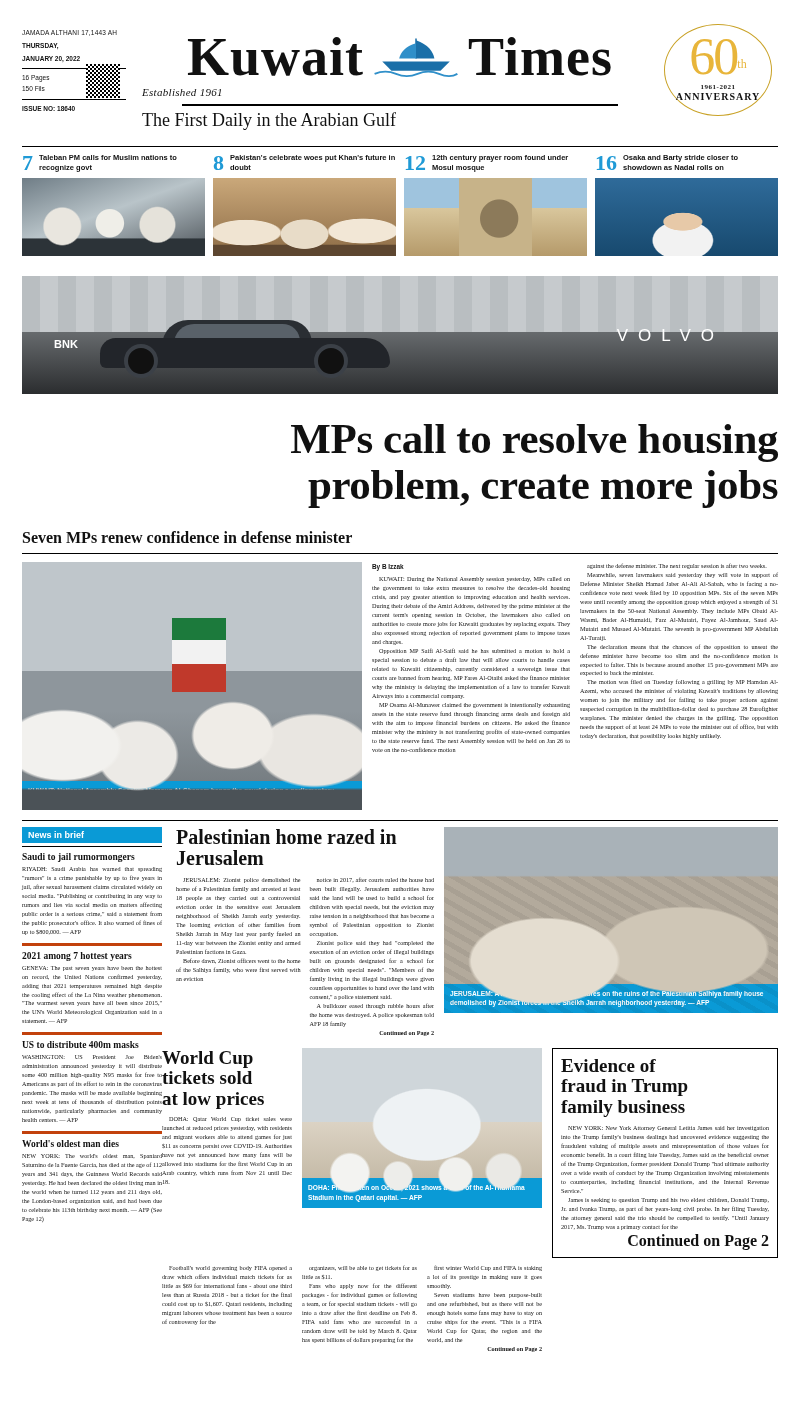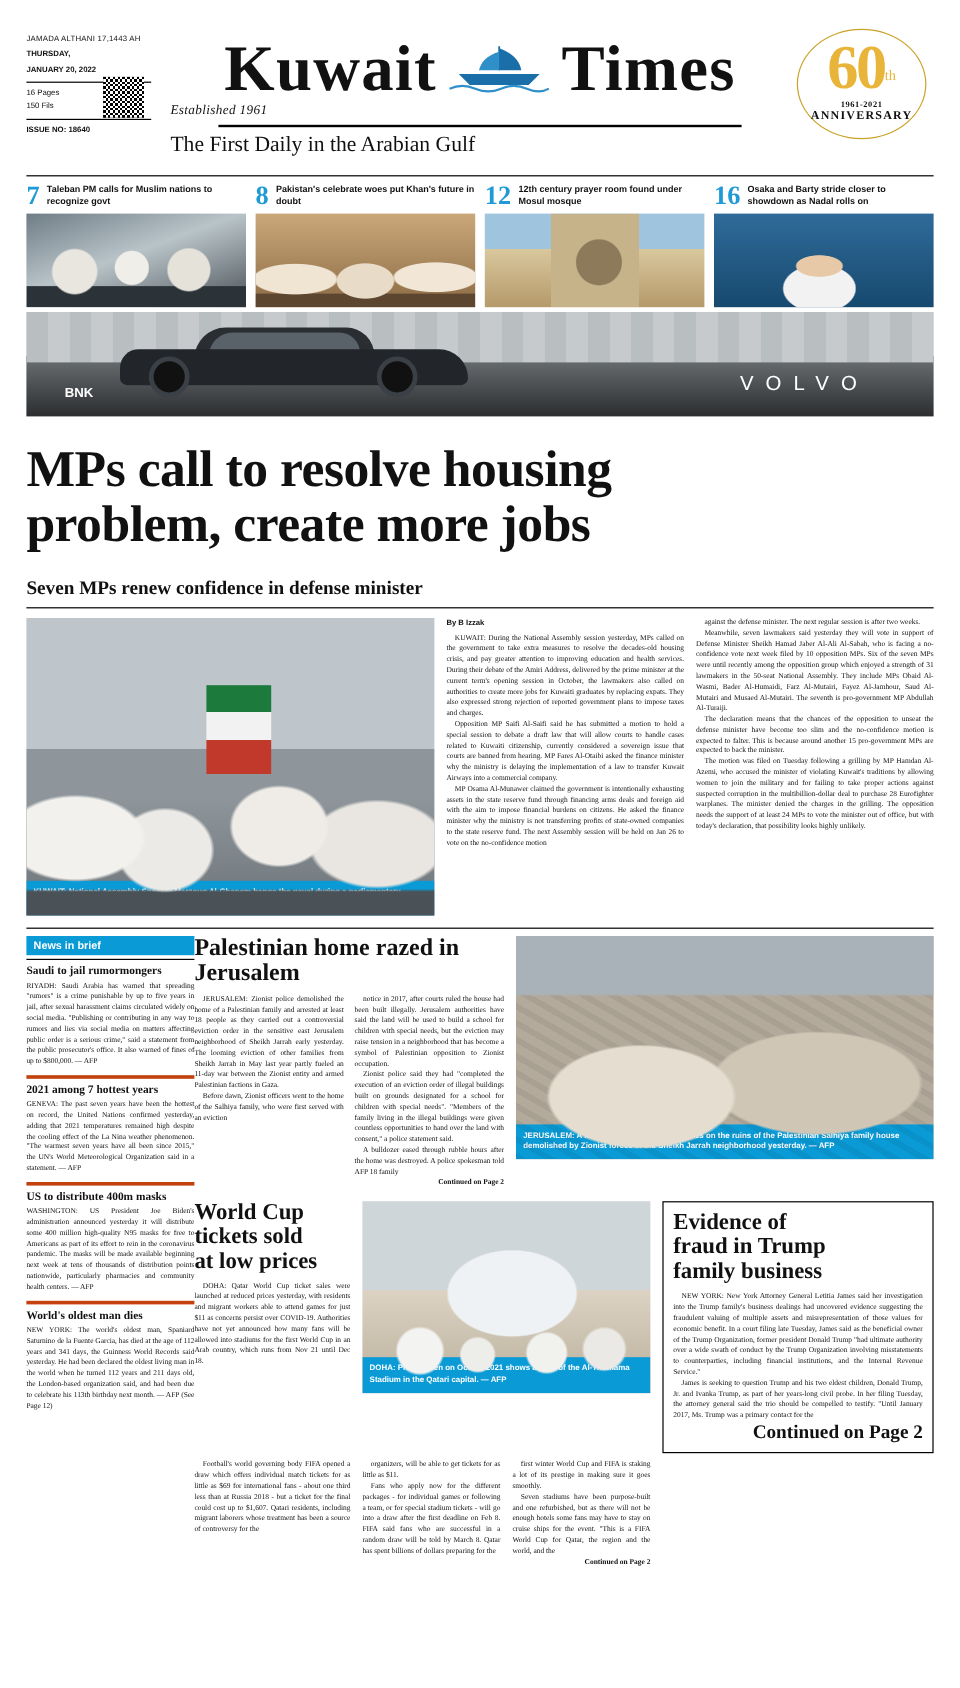--- a/index.html
+++ b/index.html
@@ -29,21 +29,21 @@
         background-blend-mode:difference; }
   .mast-center { flex:1; text-align:left; position:relative; }
   .mast-title { font-size:54px; letter-spacing:1px; font-weight:bold; line-height:1; margin-top:2px;
                 font-family:"Liberation Serif", serif; display:flex; align-items:center; justify-content:center; gap:6px;}
   .mast-title .word { }
   .ship { width:92px; height:44px; }
   .mast-est { font-size:11px; margin-top:2px; font-style:italic; letter-spacing:.3px;}
   .mast-rule { border-top:2px solid #000; margin:6px 40px 4px 40px; }
   .mast-sub { font-size:18px; }
   .mast-right { width:120px; text-align:center; position:relative; }
-  .anniv-num { font-size:52px; font-weight:bold; color:#e8b53a; line-height:.9; letter-spacing:-2px;margin-top:28px;}
+  .anniv-num { font-size:52px; font-weight:normal; color:#e8b53a; line-height:.9; letter-spacing:-2px;margin-top:28px;}
   .anniv-th { font-size:12px; vertical-align:super; color:#e8b53a;}
   .anniv-years { font-size:7px; font-weight:bold; letter-spacing:.5px; margin-top:2px;}
   .anniv-word { font-size:10px; font-weight:bold; letter-spacing:1px; }
   .anniv-circle { position:absolute; left:6px; top:-4px; width:108px; height:92px; border:1px solid #c9a227; border-radius:50%; }
 
   
   .teasers { display:flex; gap:8px; margin-top:6px; border-top:1px solid #000; padding-top:6px;}
   .teaser { width:184px; }
   .teaser-head { display:flex; gap:6px; align-items:flex-start; }
   .teaser-num { font-size:22px; font-weight:bold; color:#1f9ad6; line-height:.9; font-family:"Liberation Serif",serif;}
@@ -72,34 +72,34 @@
     background:
       radial-gradient(circle at 52% 52%, #8c7a5a 0 18%, transparent 19%),
       linear-gradient(90deg,transparent 0 30%, #c7b389 30% 70%, transparent 70%);}
   .t4 { background:linear-gradient(180deg,#2f6b9a,#17496e); }
   .t4:after{content:"";position:absolute;inset:0;
     background:
       radial-gradient(ellipse at 48% 56%, #e7c9a8 0 14%, transparent 15%),
       radial-gradient(ellipse at 48% 80%, #f2f2f2 0 22%, transparent 23%);}
 
   
-  .ad { margin-top:4px; height:87px; background:linear-gradient(180deg,#c9cdd0 0 42%, #6d7174 42%, #2b2d2f); position:relative; overflow:hidden;}
+  .ad { margin-top:20px; height:118px; background:linear-gradient(180deg,#c9cdd0 0 42%, #6d7174 42%, #2b2d2f); position:relative; overflow:hidden;}
   .ad:before{content:"";position:absolute;left:0;right:0;top:0;height:48%;
     background:repeating-linear-gradient(90deg,#b9bec1 0 18px,#c6cacd 18px 36px);}
   .ad-car { position:absolute; left:78px; bottom:16px; width:290px; height:58px; }
   .ad-car .body { position:absolute; left:0; bottom:10px; width:290px; height:30px; background:#22252a; border-radius:26px 40px 10px 10px; }
   .ad-car .roof { position:absolute; left:62px; bottom:32px; width:150px; height:26px; background:#2a2e33; border-radius:40px 36px 0 0;}
   .ad-car .win { position:absolute; left:74px; bottom:34px; width:126px; height:20px; background:#596169; border-radius:30px 26px 0 0;}
   .ad-car .w1 { position:absolute; left:24px; bottom:0; width:34px; height:34px; background:#111; border-radius:50%; border:4px solid #3b4047;}
   .ad-car .w2 { position:absolute; left:214px; bottom:0; width:34px; height:34px; background:#111; border-radius:50%; border:4px solid #3b4047;}
   .ad-volvo { position:absolute; right:54px; top:50px; color:#fff; letter-spacing:10px; font-size:17px; font-family:"Liberation Sans",sans-serif;}
   .ad-bnk { position:absolute; left:32px; top:62px; color:#fff; font-size:11px; font-family:"Liberation Sans",sans-serif; font-weight:bold;}
 
   
-  .headline { text-align:left; font-size:43px; line-height:1.08; font-weight:bold; margin-top:22px; letter-spacing:-.4px;}
+  .headline { text-align:right; font-size:43px; line-height:1.08; font-weight:bold; margin-top:22px; letter-spacing:-.4px;}
   .subhead { font-size:16px; font-weight:bold; margin-top:20px; border-bottom:1px solid #000; padding-bottom:6px;}
 
   
   .lead { display:flex; gap:10px; margin-top:8px; }
   .lead-photo { width:340px; height:248px; position:relative; overflow:hidden;
      background:linear-gradient(180deg,#bfc6cb 0 44%, #8e969c 44% 60%, #6d7478); }
   .lead-photo:after{content:"";position:absolute;inset:0;
     background:
       radial-gradient(ellipse at 12% 74%, #f2f1ee 0 13%, transparent 14%),
       radial-gradient(ellipse at 34% 78%, #eceae6 0 12%, transparent 13%),
@@ -117,21 +117,21 @@
 
   
   .lower { display:flex; margin-top:10px; border-top:1px solid #000; padding-top:6px;}
   .brief { width:140px; }
   .brief-hdr { background:#0a9ad6; color:#fff; font-family:"Liberation Sans",sans-serif; font-size:9px; font-weight:bold; padding:3px 6px;}
   .brief-item { border-bottom:3px solid #c2410c; padding:5px 0 6px 0; }
   .brief-item h4 { margin:0 0 3px 0; font-size:9.5px; font-weight:bold; }
   .brief-item p { margin:0; font-size:6.2px; line-height:1.45; text-align:justify; }
   .brief-top-rule { border-top:1px solid #000; margin-top:3px;}
 
-  .mid { width:258px; }
+  .mid { width:258px;margin-left:14px; }
   .mid-h { font-size:20px; font-weight:bold; line-height:1.08; margin:0 0 6px 0;}
   .two { display:flex; gap:9px; }
   .two .c { flex:1; font-size:6.2px; line-height:1.45; text-align:justify;}
   .two .c p { margin:0; text-indent:7px;}
 
   .right { flex:1; }
   .right-photo { height:186px; position:relative; overflow:hidden;
      background:linear-gradient(180deg,#9aa3a8 0 30%, #cfc7bb 30% 70%, #8e8madd); background-color:#b3aa9c;}
   .right-photo:after{content:"";position:absolute;inset:0;
     background:

